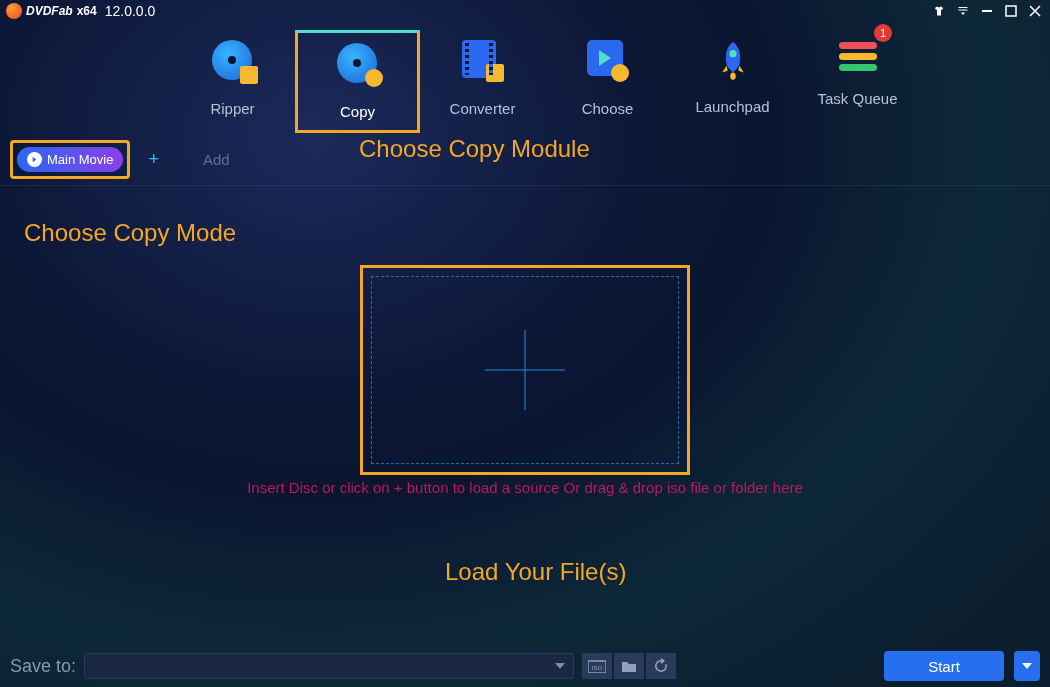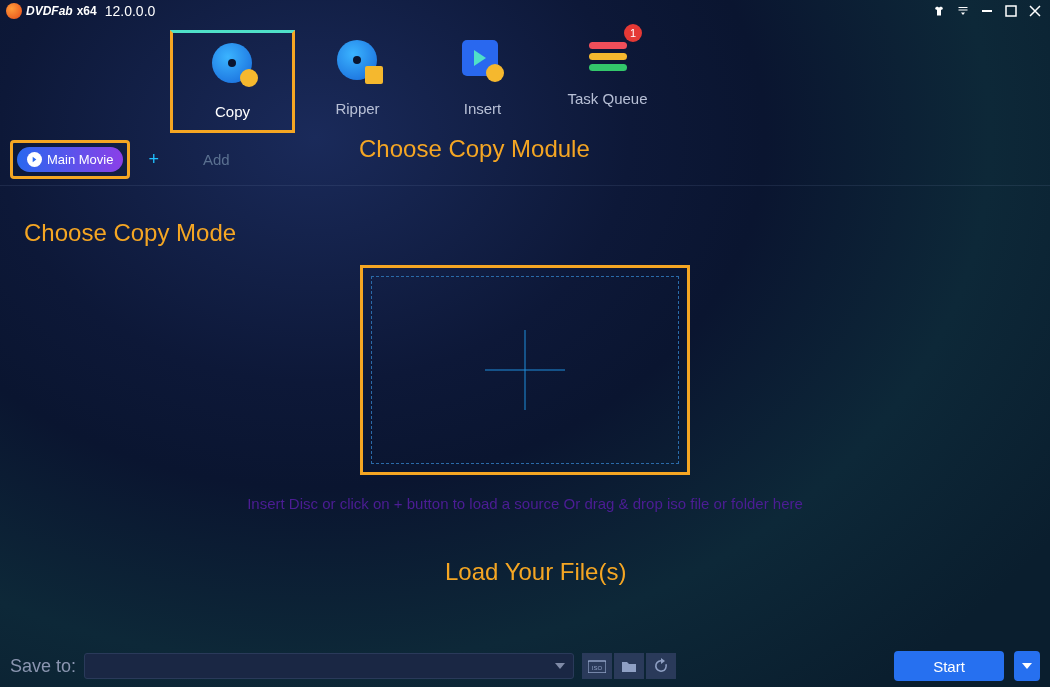--- a/index.html
+++ b/index.html
@@ -108,22 +108,22 @@
 .dropzone .plus-shape {
   position: relative; width: 80px; height: 80px;
 }
 .dropzone .plus-shape::before, .dropzone .plus-shape::after {
   content: ""; position: absolute; background: #1f8edb;
 }
 .dropzone .plus-shape::before { left: 50%; top: 0; width: 1px; height: 100%; transform: translateX(-50%); }
 .dropzone .plus-shape::after { top: 50%; left: 0; height: 1px; width: 100%; transform: translateY(-50%); }
 
 .hint {
-  position: absolute; left: 0; right: 0; top: 495px;
-  text-align: center; color: #4c1d95; font-size: 15px;
+  position: absolute; left: 0; right: 0; top: 479px;
+  text-align: center; color: #be185d; font-size: 15px;
 }
 
 .bottombar {
   position: absolute; left: 0; right: 0; bottom: 0;
   height: 42px;
   display: flex; align-items: center;
   padding: 0 10px;
   gap: 8px;
 }
 .saveto-label { color: #8a95b0; font-size: 18px; }
@@ -140,21 +140,21 @@
 .small-btn {
   width: 30px; height: 26px;
   background: #2a3a5a;
   display: flex; align-items: center; justify-content: center;
   cursor: pointer;
   color: #8fa0c4;
 }
 .small-btn + .small-btn { margin-left: -6px; }
 .spacer { flex: 1; }
 .start-btn {
-  width: 110px; height: 30px;
+  width: 120px; height: 30px;
   background: #2670f0;
   color: #fff;
   border-radius: 4px;
   display: flex; align-items: center; justify-content: center;
   font-size: 15px;
   cursor: pointer;
 }
 .start-drop {
   width: 26px; height: 30px;
   background: #2670f0;
@@ -239,43 +239,62 @@
       </div>
     <div class="win-btn">
         <svg viewBox="0 0 12 12">
           <path d="M1 1 L11 11 M11 1 L1 11" stroke="#fff" stroke-width="1.5"></path>
         </svg>
       </div>
   </div>
 </div>
 
 <div class="toolbar">
+  <div class="module">
+    <div class="module-icon">
+        <div class="disc">
+          <div class="sub-icon film"></div>
+        </div>
+      </div>
+    <div class="module-label">Ripper</div>
+  </div>
   <div class="module active">
     <div class="module-icon">
         <div class="disc">
           <div class="sub-icon"></div>
         </div>
       </div>
     <div class="module-label">Copy</div>
   </div>
   <div class="module">
     <div class="module-icon">
-        <div class="disc">
-          <div class="sub-icon film"></div>
+        <div class="film-icon">
+          <div class="sub-icon film" style="bottom:-4px;right:-8px;"></div>
         </div>
       </div>
-    <div class="module-label">Ripper</div>
+    <div class="module-label">Converter</div>
   </div>
   <div class="module">
     <div class="module-icon">
         <div class="play-icon">
           <div class="sub-icon" style="bottom:-6px;right:-6px;"></div>
         </div>
       </div>
-    <div class="module-label">Insert</div>
+    <div class="module-label">Choose</div>
+  </div>
+  <div class="module">
+    <div class="module-icon rocket-icon">
+      <svg viewBox="0 0 40 44">
+          <path d="M20 2c5 3 8 10 8 18 0 4-1 8-3 11l-5 5-5-5c-2-3-3-7-3-11 0-8 3-15 8-18z" fill="#2968ef"></path>
+          <circle cx="20" cy="15" r="4" fill="#4fe0c8"></circle>
+          <path d="M13 28l-5 8 6-2z M27 28l5 8-6-2z" fill="#f5b82e"></path>
+          <ellipse cx="20" cy="40" rx="3" ry="4" fill="#f5b82e"></ellipse>
+        </svg>
+    </div>
+    <div class="module-label">Launchpad</div>
   </div>
   <div class="module">
     <div class="module-icon queue-icon">
         <div></div>
         <div></div>
         <div></div>
       </div>
     <div class="badge">1</div>
     <div class="module-label">Task Queue</div>
   </div>

